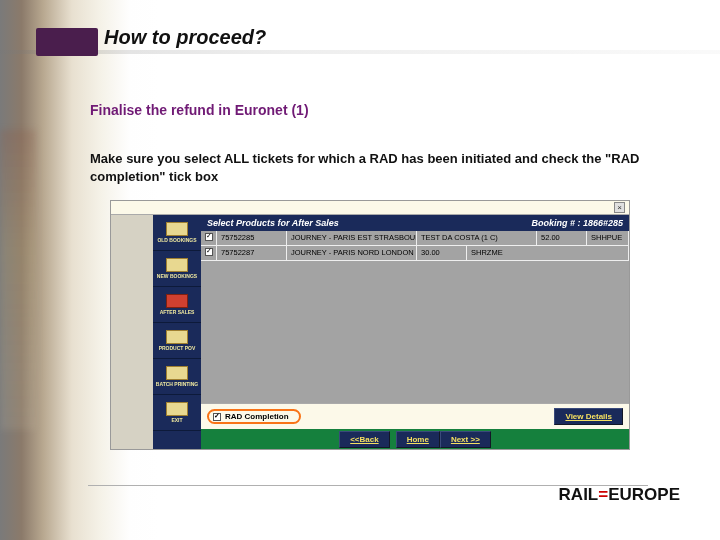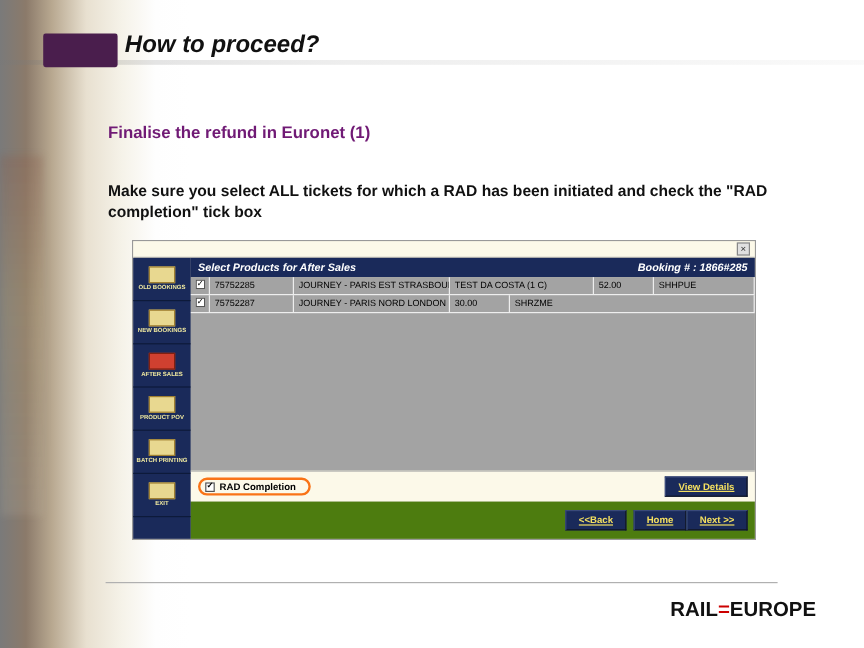--- a/index.html
+++ b/index.html
@@ -36,21 +36,21 @@
     background: #d6d2c4; border: 1px solid #999;
   }
   .win-titlebar {
     height: 14px; background: #fcf9e9; border-bottom: 1px solid #aaa;
     display: flex; align-items: center; justify-content: flex-end; padding: 0 4px;
   }
   .win-close {
     width: 11px; height: 11px; background: #e0e0e0; border: 1px solid #888;
     font-size: 8px; line-height: 9px; text-align: center; color: #333;
   }
-  .win-body { display: flex; height: calc(100% - 14px); }
+  .win-body { display: flex; height: calc(100% - 14px); margin-left: 42px; }
   .sidebar {
     width: 48px; background: #1a2a5a; display: flex; flex-direction: column;
   }
   .side-item {
     height: 36px; border-bottom: 1px solid #0d1a3a;
     display: flex; flex-direction: column; align-items: center; justify-content: center;
     padding: 2px;
   }
   .side-icon {
     width: 22px; height: 14px; background: #e8d890; border: 1px solid #a08030;
@@ -87,26 +87,26 @@
   }
   .rad-box {
     display: flex; align-items: center; gap: 4px; font-size: 8px; font-weight: bold;
     border: 2px solid #f97316; border-radius: 10px; padding: 1px 10px 1px 4px;
   }
   .btn-blue {
     background: #1a2a5a; color: #f5e060; font-size: 8px; font-weight: bold;
     padding: 3px 10px; border: 1px outset #3a4a7a; text-decoration: underline;
   }
   .bottom-bar {
-    background: #4d7c0f; height: 31px; display: flex; align-items: center;
-    justify-content: flex-end; padding: 0 6px;
+    background: #15803d; height: 20px; display: flex; align-items: center;
+    justify-content: center; padding: 0 6px;
   }
   .bottom-bar .left-group { display: flex; gap: 6px; }
   .logo {
-    position: absolute; bottom: 22px; right: 40px;
+    position: absolute; bottom: 35px; right: 40px;
     font-size: 17px; font-weight: bold; color: #111; margin-top: 20px;
   }
   .logo .eq { color: #c00; font-weight: bold; }
   .footer-rule {
     position: absolute; bottom: 54px; left: 88px; width: 560px; height: 1px;
     background: #b0b0b0;
   }
   .blur-left {
     position: absolute; top: 130px; left: 0; width: 36px; height: 300px;
     background: linear-gradient(180deg, rgba(140,90,70,0.25), rgba(200,180,120,0.18) 40%, rgba(230,225,200,0.1) 100%);

